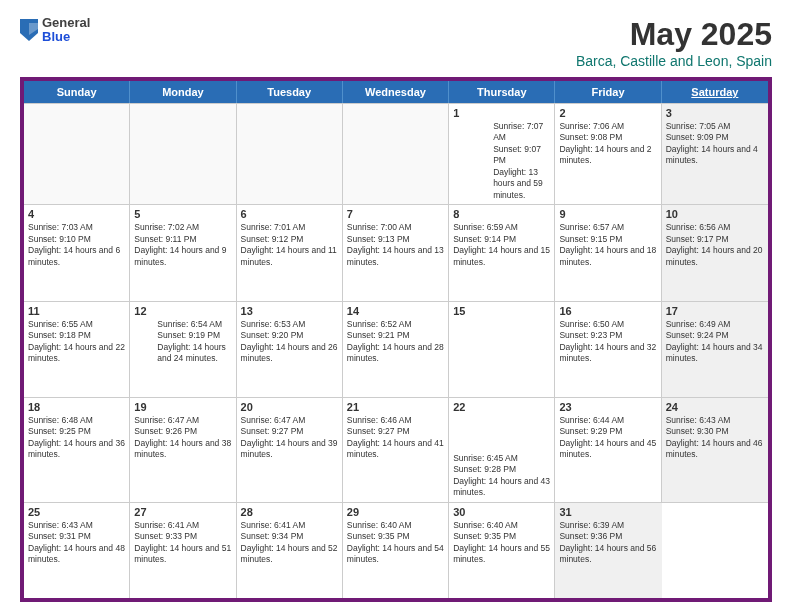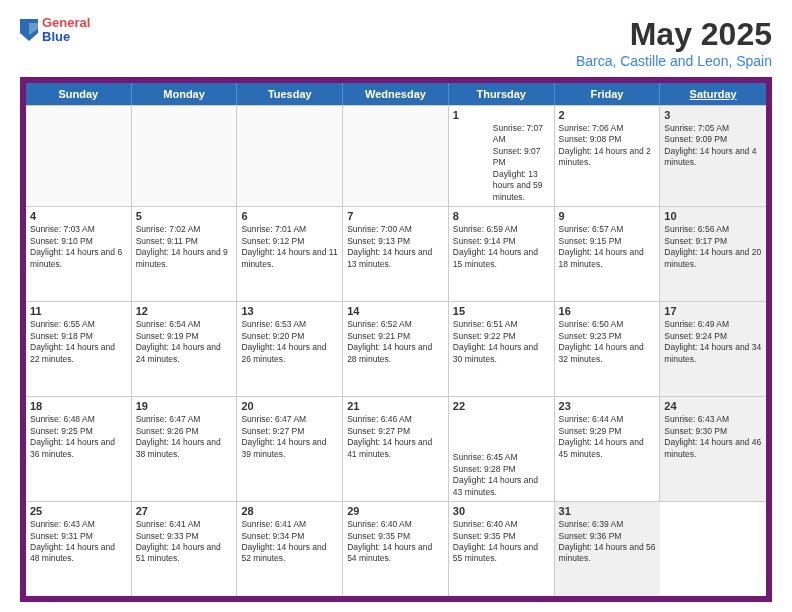--- a/index.html
+++ b/index.html
@@ -27,45 +27,45 @@
       display: flex;
       align-items: center;
     }
     .logo-text {
       display: flex;
       flex-direction: column;
       font-size: 13px;
       font-weight: bold;
       line-height: 1.1;
     }
-    .logo-general { color: #ef4444; }
+    .logo-general { color: #404040; }
     .logo-blue { color: #1d4ed8; }
     .logo-icon {
       width: 18px;
       height: 22px;
       margin-right: 4px;
     }
     .title-area {
       text-align: right;
     }
     .main-title {
       font-size: 32px;
       font-weight: bold;
       color: #333;
     }
     .subtitle {
       font-size: 14px;
-      color: #3b82f6;
+      color: #0f766e;
       text-align: center;
     }
     .calendar {
       flex: 1;
       display: flex;
       flex-direction: column;
-      border: 6px solid #701a75;
+      border: 4px solid #701a75;
     }
     .calendar-header {
       display: grid;
       grid-template-columns: repeat(7, 1fr);
       background: #2a6db5;
     }
     .cal-header-cell {
       color: #fff;
       font-size: 11px;
       font-weight: bold;
@@ -210,41 +210,38 @@
         </div>
         <div class="cal-row">
           <div class="cal-cell">
             <div class="day-number">11</div>
             <div class="cell-text" style="white-space: pre-line;">Sunrise: 6:55 AM
 Sunset: 9:18 PM
 Daylight: 14 hours and 22 minutes.</div>
           </div>
           <div class="cal-cell">
             <div class="day-number">12</div>
-            <div class="cell-text" style="white-space: pre-line;">Sunrise: 6:54 AM
+            <div class="cell-text" style="white-space: pre-line; margin-left: 23px;">Sunrise: 6:54 AM
 Sunset: 9:19 PM
 Daylight: 14 hours and 24 minutes.</div>
           </div>
           <div class="cal-cell">
             <div class="day-number">13</div>
             <div class="cell-text" style="white-space: pre-line;">Sunrise: 6:53 AM
 Sunset: 9:20 PM
 Daylight: 14 hours and 26 minutes.</div>
           </div>
           <div class="cal-cell">
             <div class="day-number">14</div>
             <div class="cell-text" style="white-space: pre-line;">Sunrise: 6:52 AM
 Sunset: 9:21 PM
 Daylight: 14 hours and 28 minutes.</div>
           </div>
           <div class="cal-cell">
             <div class="day-number">15</div>
-            <div class="cell-text" style="white-space: pre-line;">Sunrise: 6:51 AM
-Sunset: 9:22 PM
-Daylight: 14 hours and 30 minutes.</div>
           </div>
           <div class="cal-cell">
             <div class="day-number">16</div>
             <div class="cell-text" style="white-space: pre-line;">Sunrise: 6:50 AM
 Sunset: 9:23 PM
 Daylight: 14 hours and 32 minutes.</div>
           </div>
           <div class="cal-cell shaded">
             <div class="day-number">17</div>
             <div class="cell-text" style="white-space: pre-line;">Sunrise: 6:49 AM

